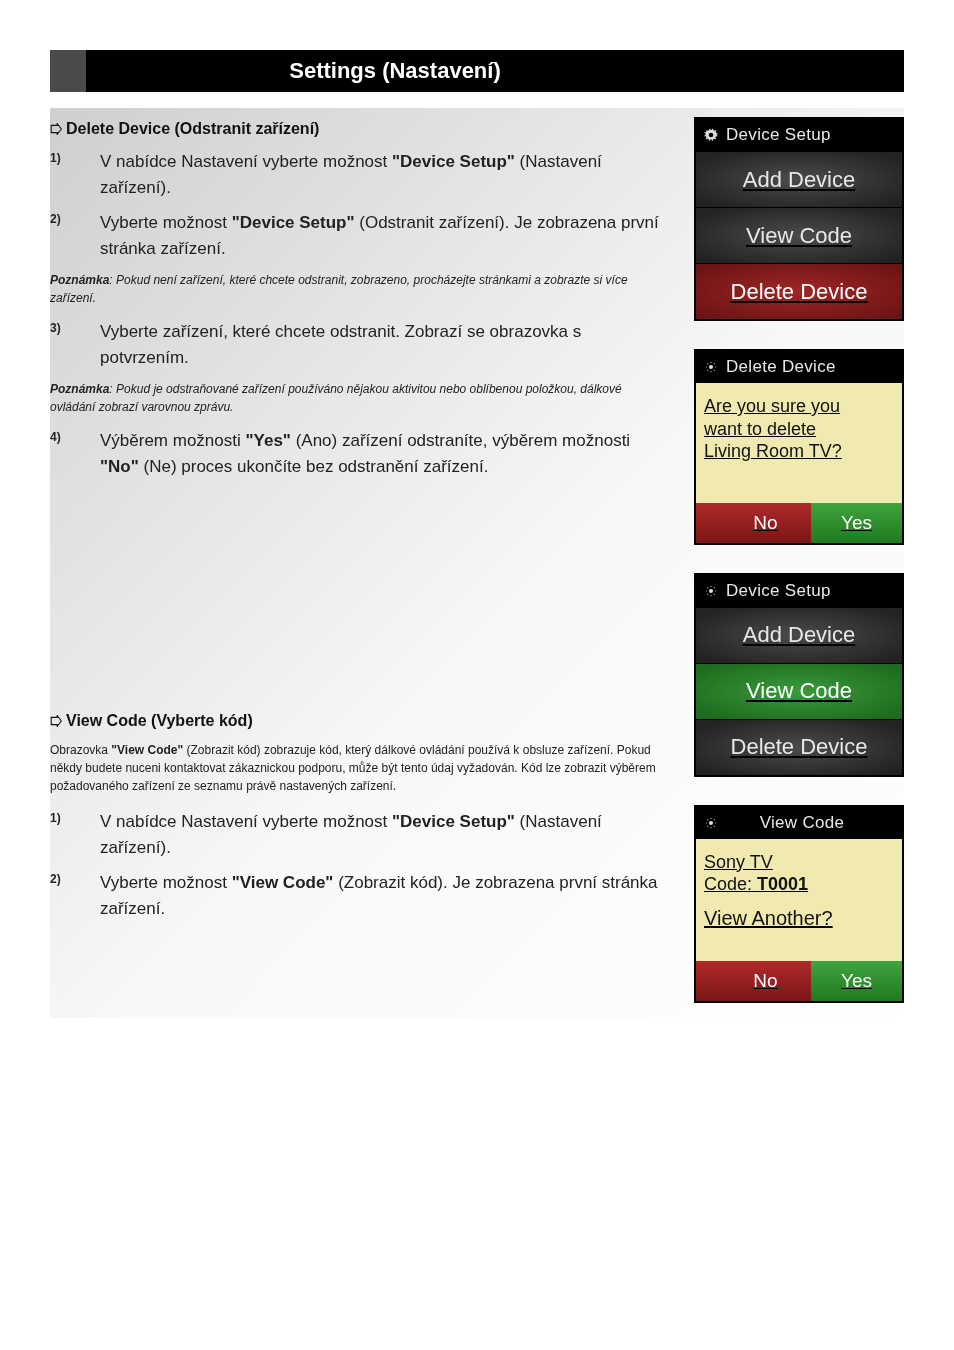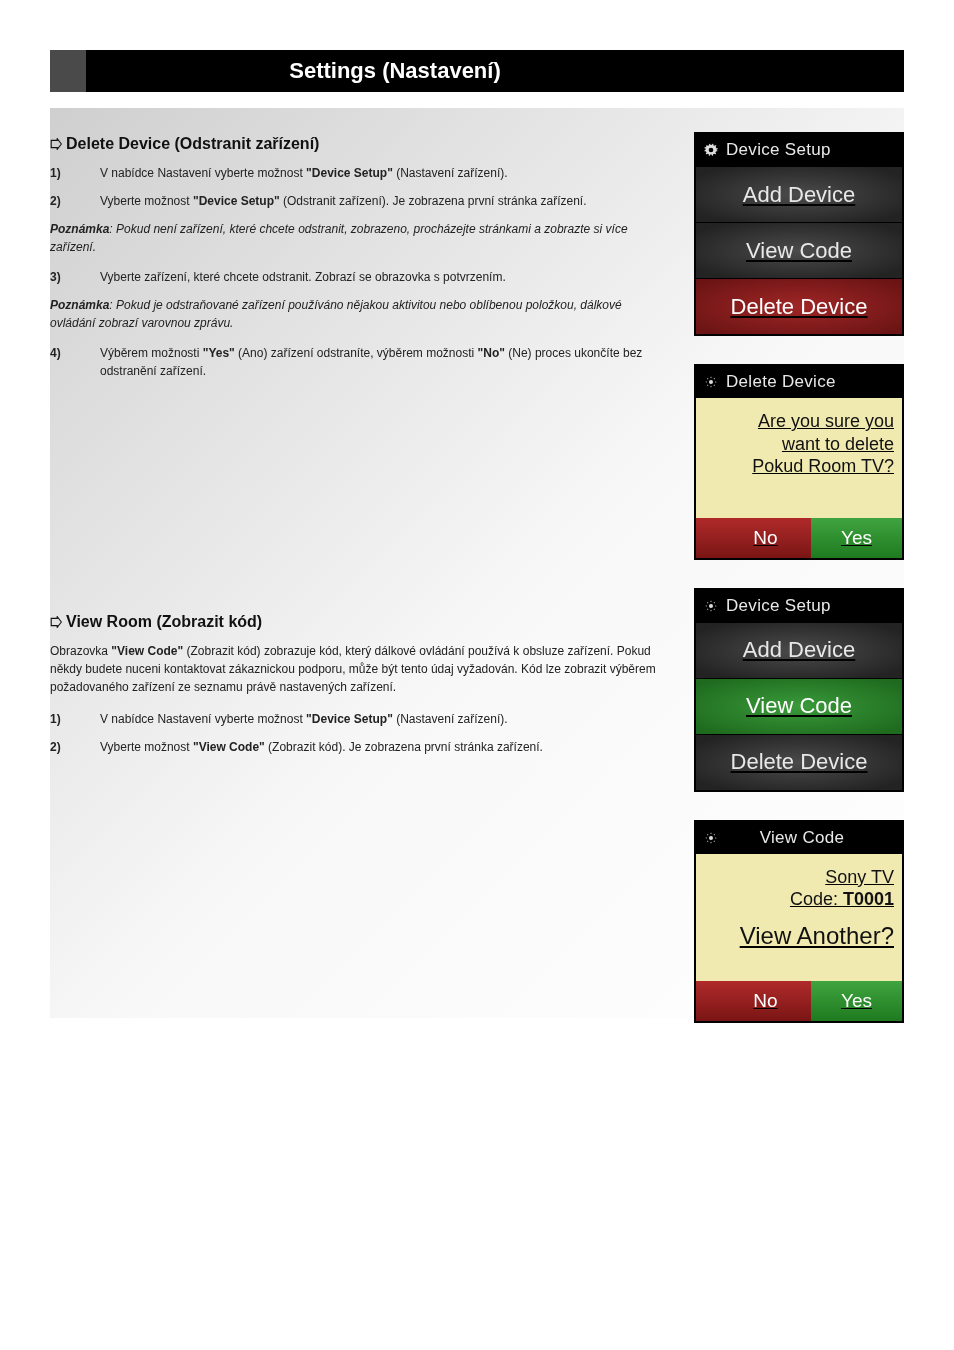--- a/index.html
+++ b/index.html
@@ -40,21 +40,21 @@
     text-align: center;
     font-size: 22px;
     font-weight: 700;
     padding-right: 200px;
   }
   .content {
     position: relative;
     z-index: 1;
     display: flex;
     gap: 30px;
-    margin-top: 40px;
+    margin-top: 25px;
   }
   .left-col {
     flex: 1;
     font-size: 12px;
     color: #222;
     line-height: 1.5;
   }
   .right-col {
     width: 210px;
     display: flex;
@@ -70,21 +70,21 @@
   }
   .arrow {
     display: inline-block;
     width: 12px; height: 12px;
     margin-right: 4px;
     vertical-align: -1px;
   }
   .para { margin-bottom: 14px; font-size: 12px; }
   .step-row { display: flex; margin-bottom: 10px; }
   .step-num { width: 50px; font-weight: 700; font-size: 12px; }
-  .step-text { flex: 1; font-size: 12px; }
+  .step-text { flex: 1; font-size: 17px; }
   .note { font-style: italic; font-size: 12px; margin-bottom: 12px; margin-top: 4px; }
   .note .label { font-weight: 700; font-style: italic; }
   .gap-block { height: 220px; }
 
   
   .screen {
     width: 210px;
     border: 2px solid #000;
     background: #000;
     font-family: Verdana, Geneva, sans-serif;
@@ -117,25 +117,25 @@
     color: #fff;
   }
   .screen-btn.green {
     background: radial-gradient(ellipse at center, #3a9a3a 0%, #1e6a1e 90%);
     color: #fff;
   }
   .screen-body {
     background: #f1eab0;
     color: #111;
     padding: 12px 8px 14px 8px;
-    text-align: right;
+    text-align: left;
     font-size: 18px;
     line-height: 1.25;
   }
-  .screen-body .sub { font-size: 24px; margin-top: 10px; }
+  .screen-body .sub { font-size: 20px; margin-top: 10px; }
   .screen-body .code-line { font-size: 18px; }
   .screen-body .code-line .code { font-weight: 700; }
   .ny-row { display: flex; }
   .ny-row .ny-btn {
     flex: 1;
     height: 40px;
     display: flex;
     align-items: center;
     justify-content: center;
     font-size: 19px;
@@ -197,21 +197,21 @@
       <div class="step-row">
         <div class="step-num">4)</div>
         <div class="step-text"><span>Výběrem možnosti </span><span class="bold">"Yes"</span><span> (Ano) zařízení odstraníte, výběrem možnosti </span><span class="bold">"No"</span><span> (Ne) proces ukončíte bez odstranění zařízení.</span></div>
       </div>
 
       <div class="gap-block"></div>
 
       <div class="section-heading">
         <svg class="arrow" viewBox="0 0 20 20">
             <path d="M2 4 L12 4 L12 1 L19 10 L12 19 L12 16 L2 16 Z" fill="none" stroke="#111" stroke-width="1.8"></path>
-          </svg><span>View Room (Zobrazit kód)</span>
+          </svg><span>View Code (Vyberte kód)</span>
       </div>
       <p class="para"><span>Obrazovka </span><span class="bold">"View Code"</span><span> (Zobrazit kód) zobrazuje kód, který dálkové ovládání používá k obsluze zařízení. Pokud někdy budete nuceni kontaktovat zákaznickou podporu, může být tento údaj vyžadován.  Kód lze zobrazit výběrem požadovaného zařízení ze seznamu právě nastavených zařízení.</span></p>
 
       <div class="step-row">
         <div class="step-num">1)</div>
         <div class="step-text"><span>V nabídce Nastavení vyberte možnost </span><span class="bold">"Device Setup"</span><span> (Nastavení zařízení).</span></div>
       </div>
       <div class="step-row">
         <div class="step-num">2)</div>
         <div class="step-text"><span>Vyberte možnost </span><span class="bold">"View Code"</span><span> (Zobrazit kód). Je zobrazena první stránka zařízení.</span></div>
@@ -238,21 +238,21 @@
         <div class="screen-header">
           <svg class="gear" viewBox="0 0 24 24">
               <circle cx="12" cy="12" r="3.5" fill="#ddd"></circle>
               <path fill="#ddd" d="M12 2l1 3h-2zM12 22l-1-3h2zM2 12l3-1v2zM22 12l-3 1v-2zM4.9 4.9l2.8 1.4-1.4 1.4zM19.1 19.1l-2.8-1.4 1.4-1.4zM4.9 19.1l1.4-2.8 1.4 1.4zM19.1 4.9l-1.4 2.8-1.4-1.4z"></path>
             </svg>
           <span>Delete Device</span>
         </div>
         <div class="screen-body">
           <div>Are you sure you</div>
           <div>want to delete</div>
-          <div>Pokud Room TV?</div>
+          <div>Living Room TV?</div>
           <div style="height:26px"></div>
         </div>
         <div class="ny-row">
           <div class="ny-btn no">No</div>
           <div class="ny-btn yes">Yes</div>
         </div>
       </div>
 
       <div class="screen">
         <div class="screen-header">

